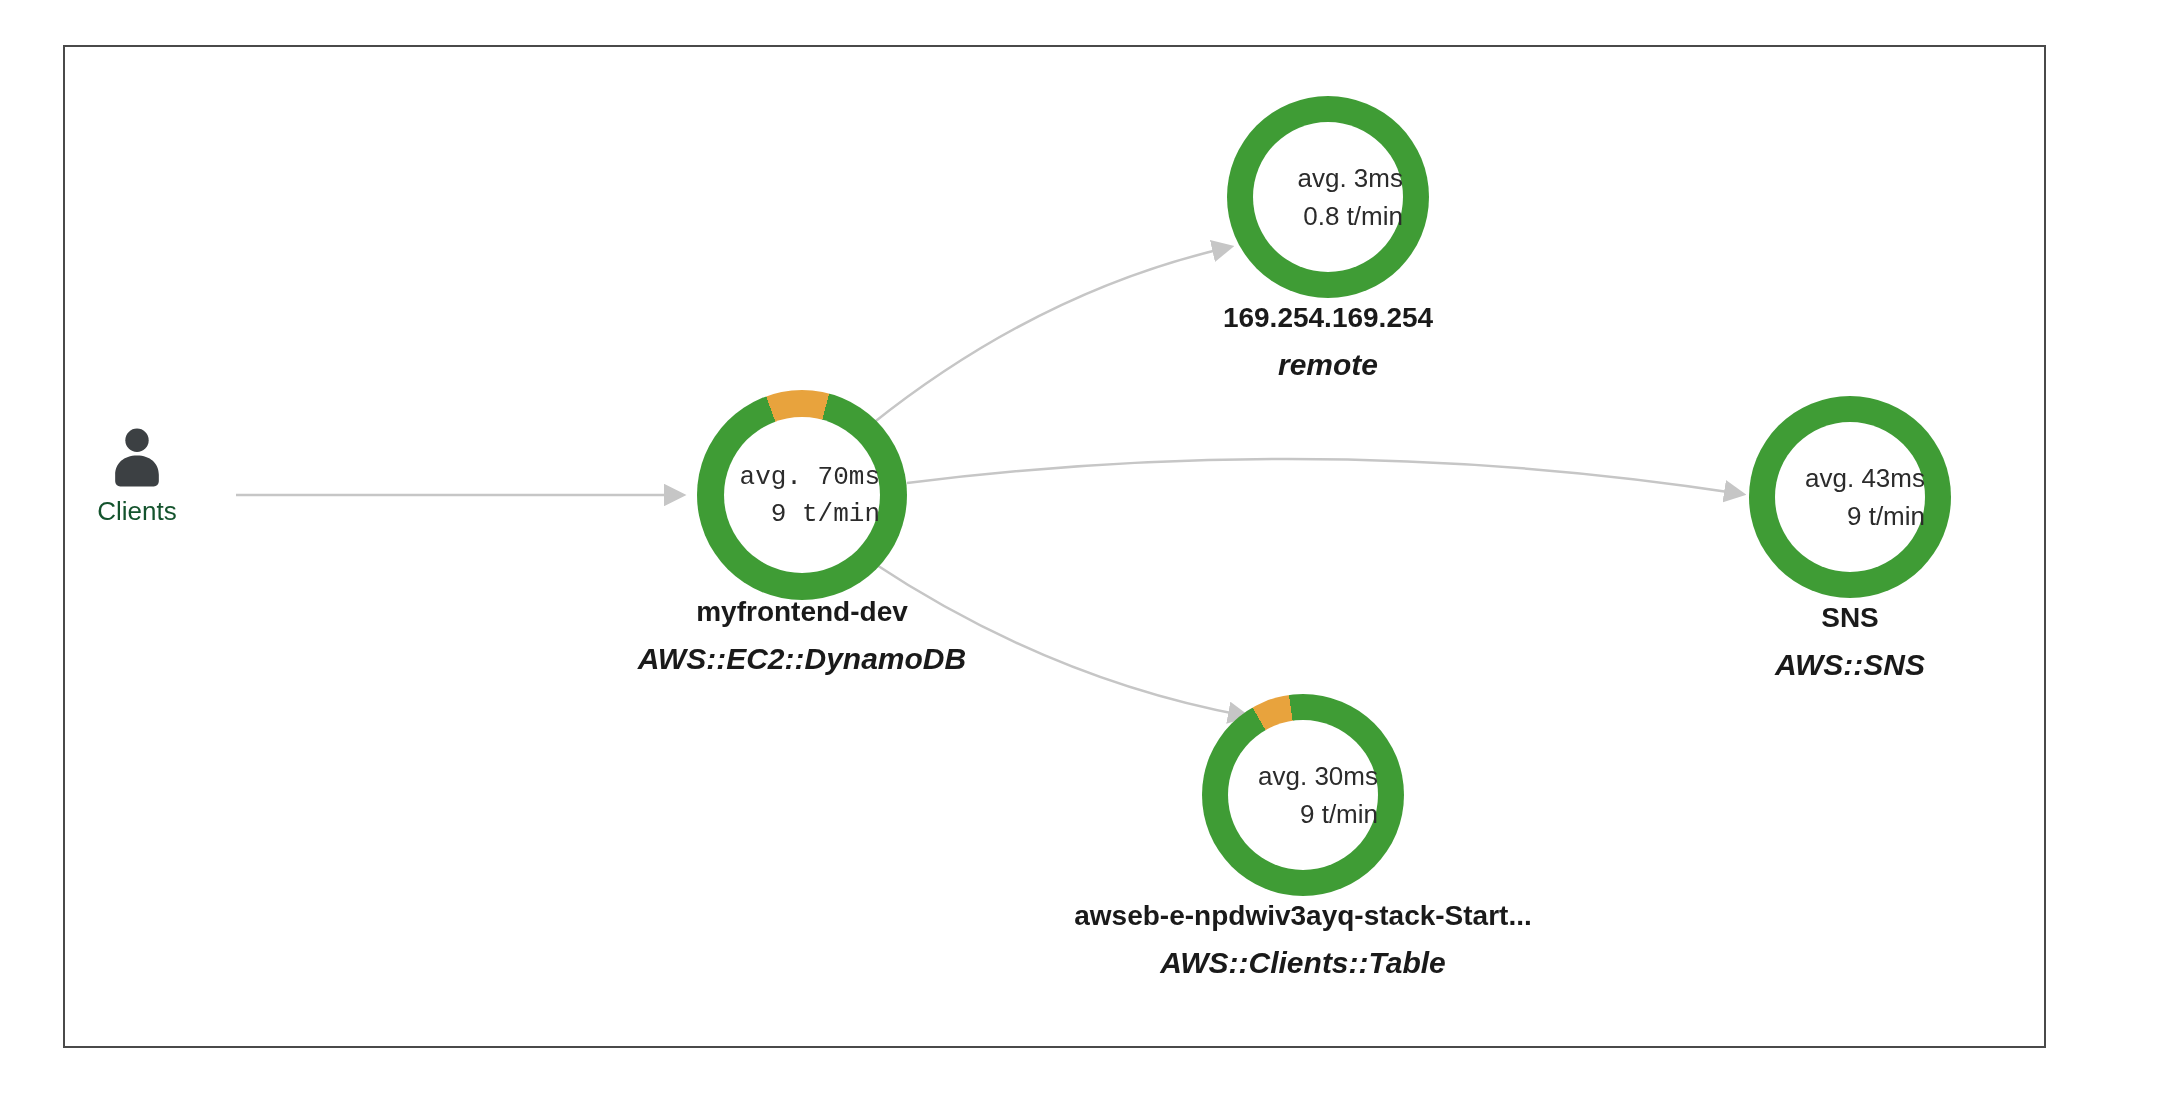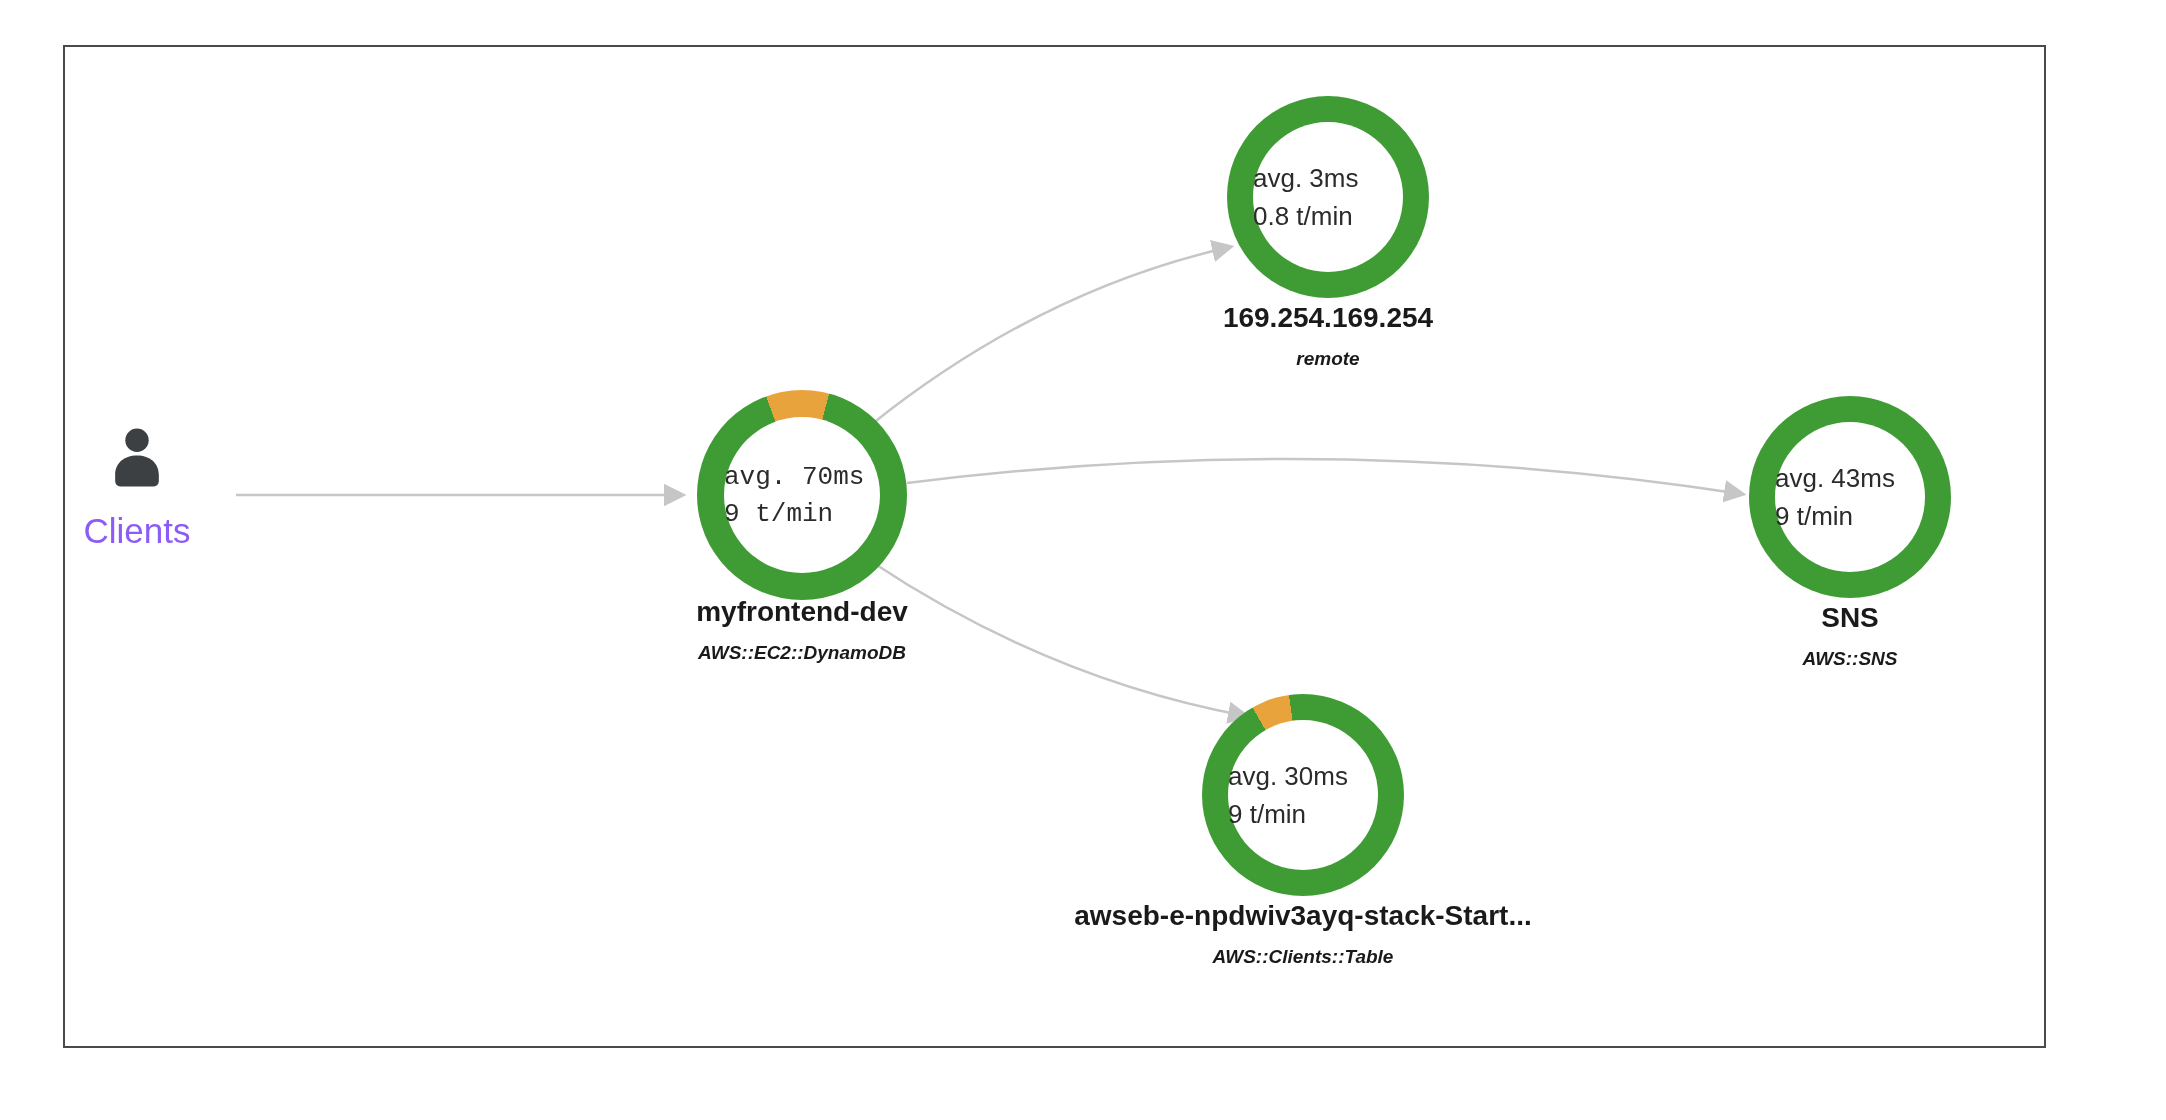--- a/index.html
+++ b/index.html
@@ -36,41 +36,41 @@
 
   
   .clients {
     position: absolute;
     left: 82px; top: 424px;
     width: 110px;
     text-align: center;
   }
   .clients svg { display: block; margin: 0 auto; }
   .clients-label {
-    margin-top: 21px;
-    font-size: 35px;
-    color: #8b5cf6;
+    margin-top: 6px;
+    font-size: 26px;
+    color: #14532d;
   }
 
   
   .node { position: absolute; }
   .ring {
     position: absolute;
     inset: 0;
     border-radius: 50%;
     background: var(--ok-green, #3f9c35);
     cursor: pointer;
   }
   .hole {
     position: absolute;
     background: #ffffff;
     border-radius: 50%;
     display: flex;
     flex-direction: column;
-    align-items: flex-start;
+    align-items: flex-end;
     justify-content: center;
     gap: 7px;
     font-size: 26px;
     color: #2b2b2b;
     text-align: center;
   }
   .node-big  { width: 210px; height: 210px; }
   .node-big  .hole { inset: 27px; }
   .node-std  { width: 202px; height: 202px; }
   .node-std  .hole { inset: 26px; }
@@ -78,21 +78,21 @@
   .node-label {
     position: absolute;
     left: 50%;
     transform: translateX(-50%);
     white-space: nowrap;
     text-align: center;
     color: #1a1a1a;
     font-weight: bold;
   }
   .node-name { top: 206px; font-size: 28px; }
-  .node-type { top: 252px; font-size: 19px; font-style: italic; }
+  .node-type { top: 252px; font-size: 30px; font-style: italic; }
 </style>
 </head>
 <body>
 
 <div class="stage">
   <div class="map-frame"></div>
 
   <svg class="edges-svg" viewBox="0 0 2166 1120">
     <defs>
       <marker id="arrow" viewBox="0 0 10 10" refX="8" refY="5" markerWidth="9" markerHeight="9" orient="auto-start-reverse">

